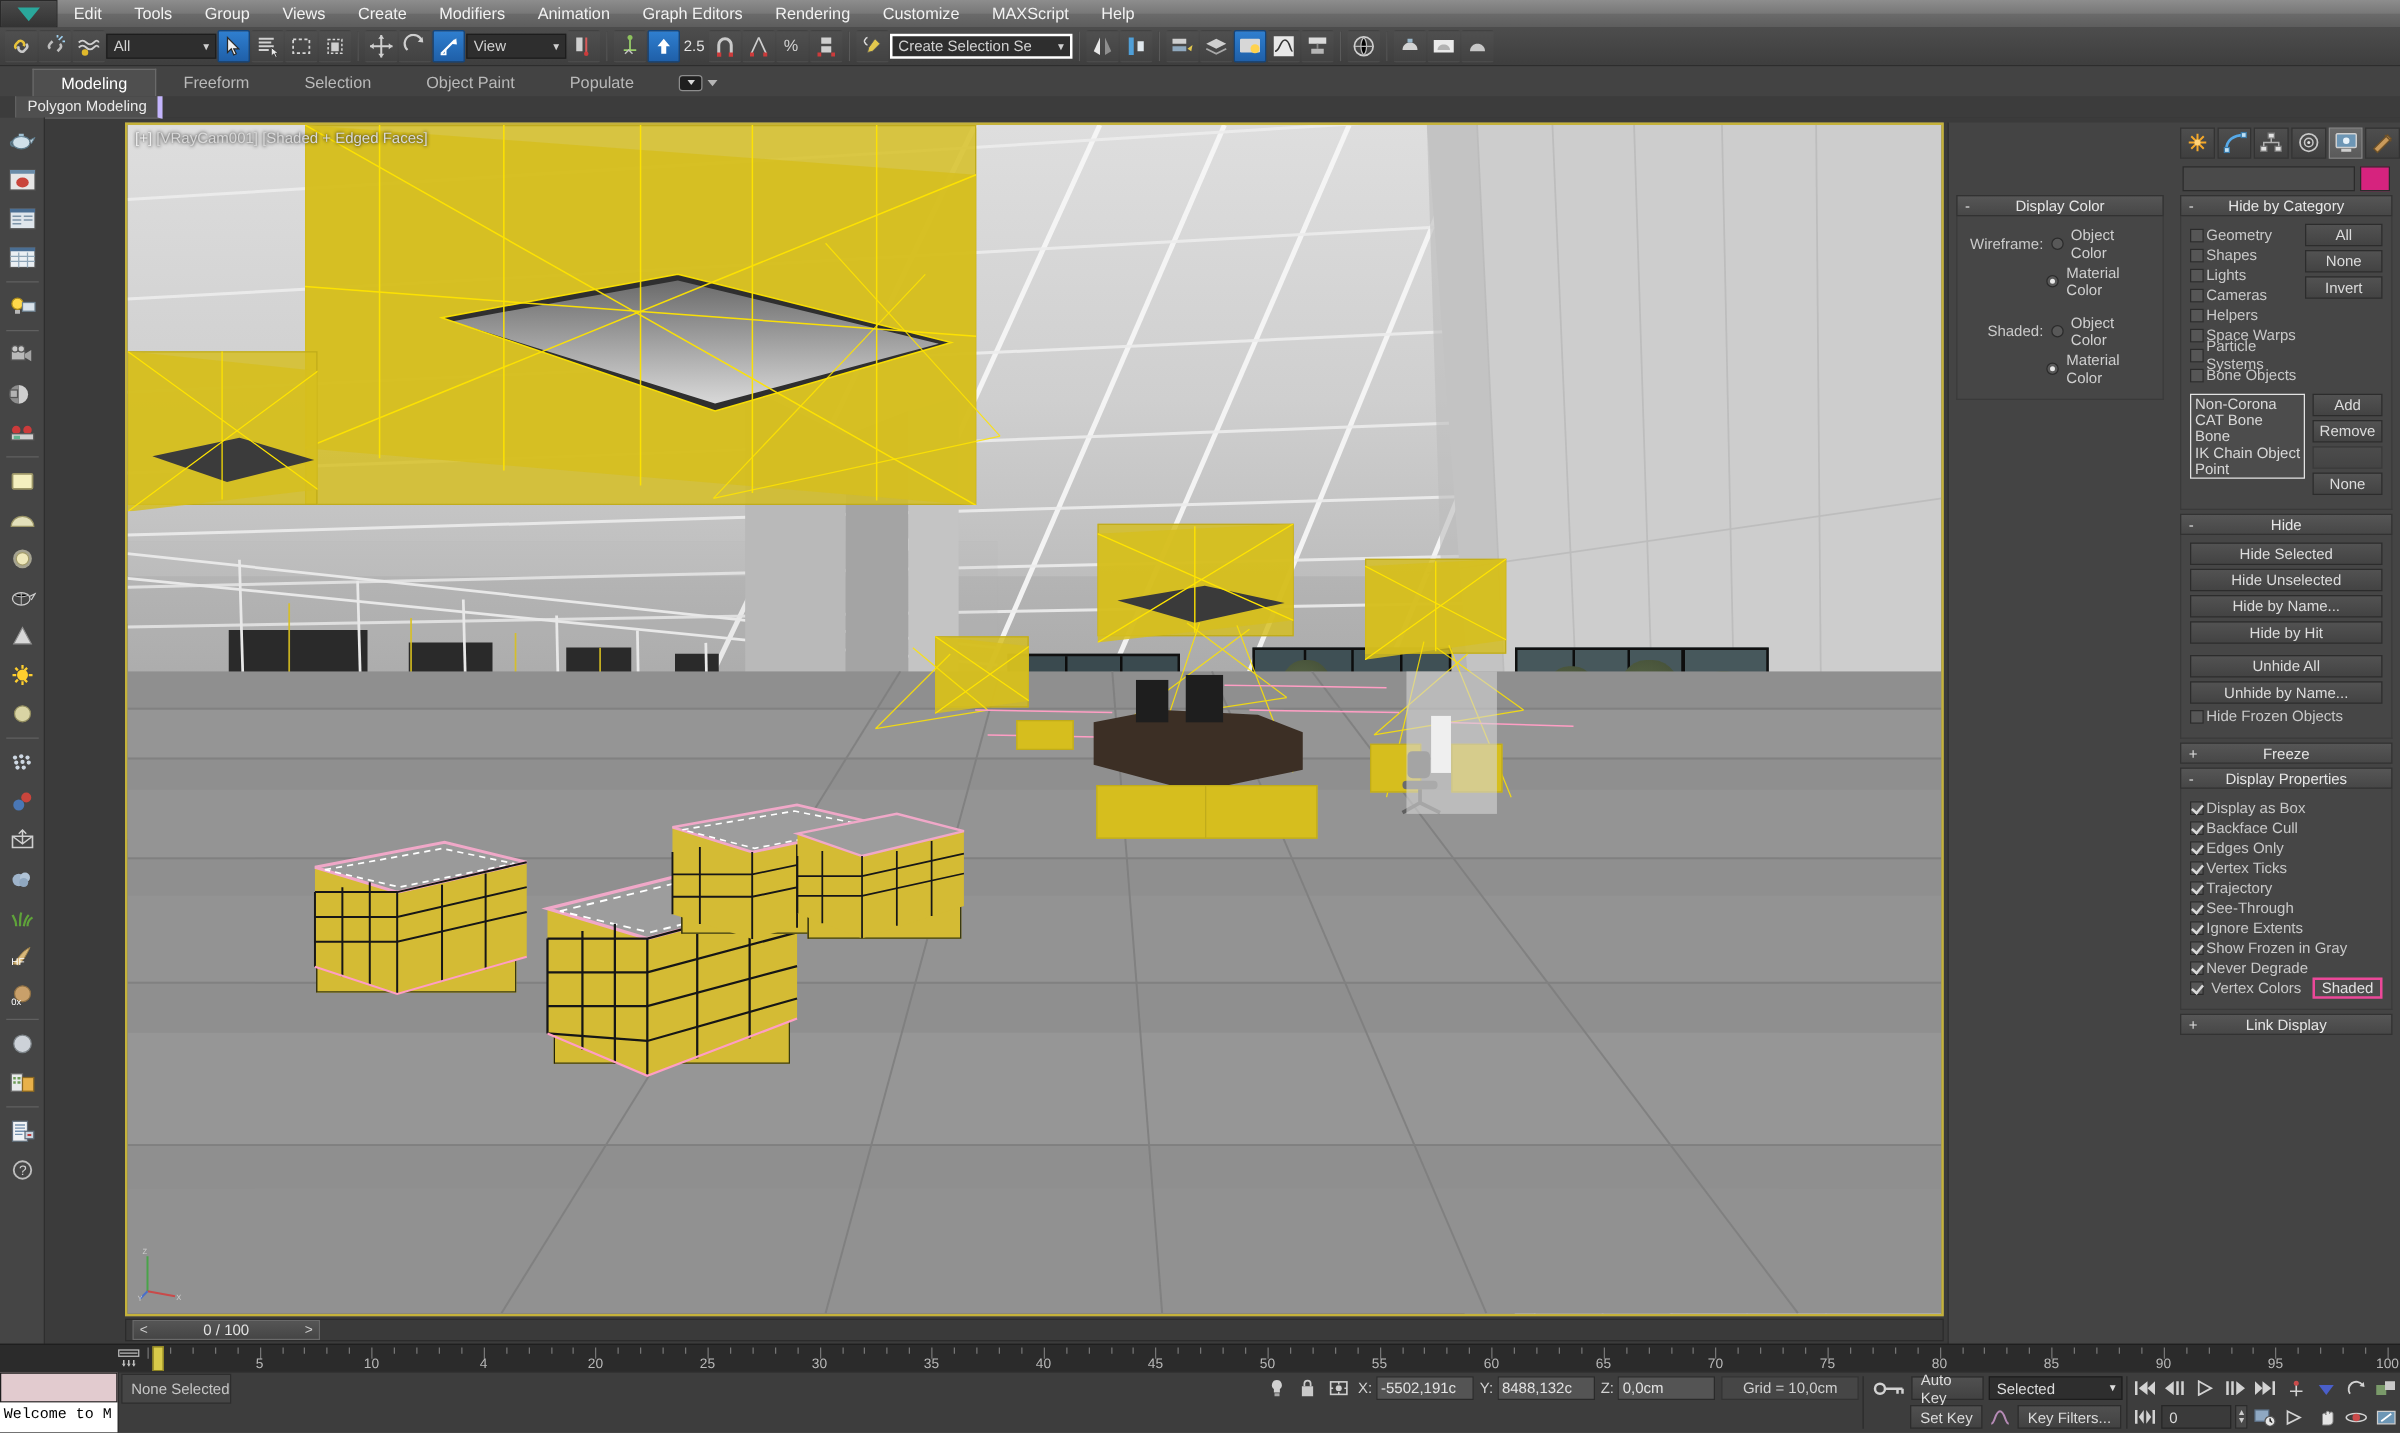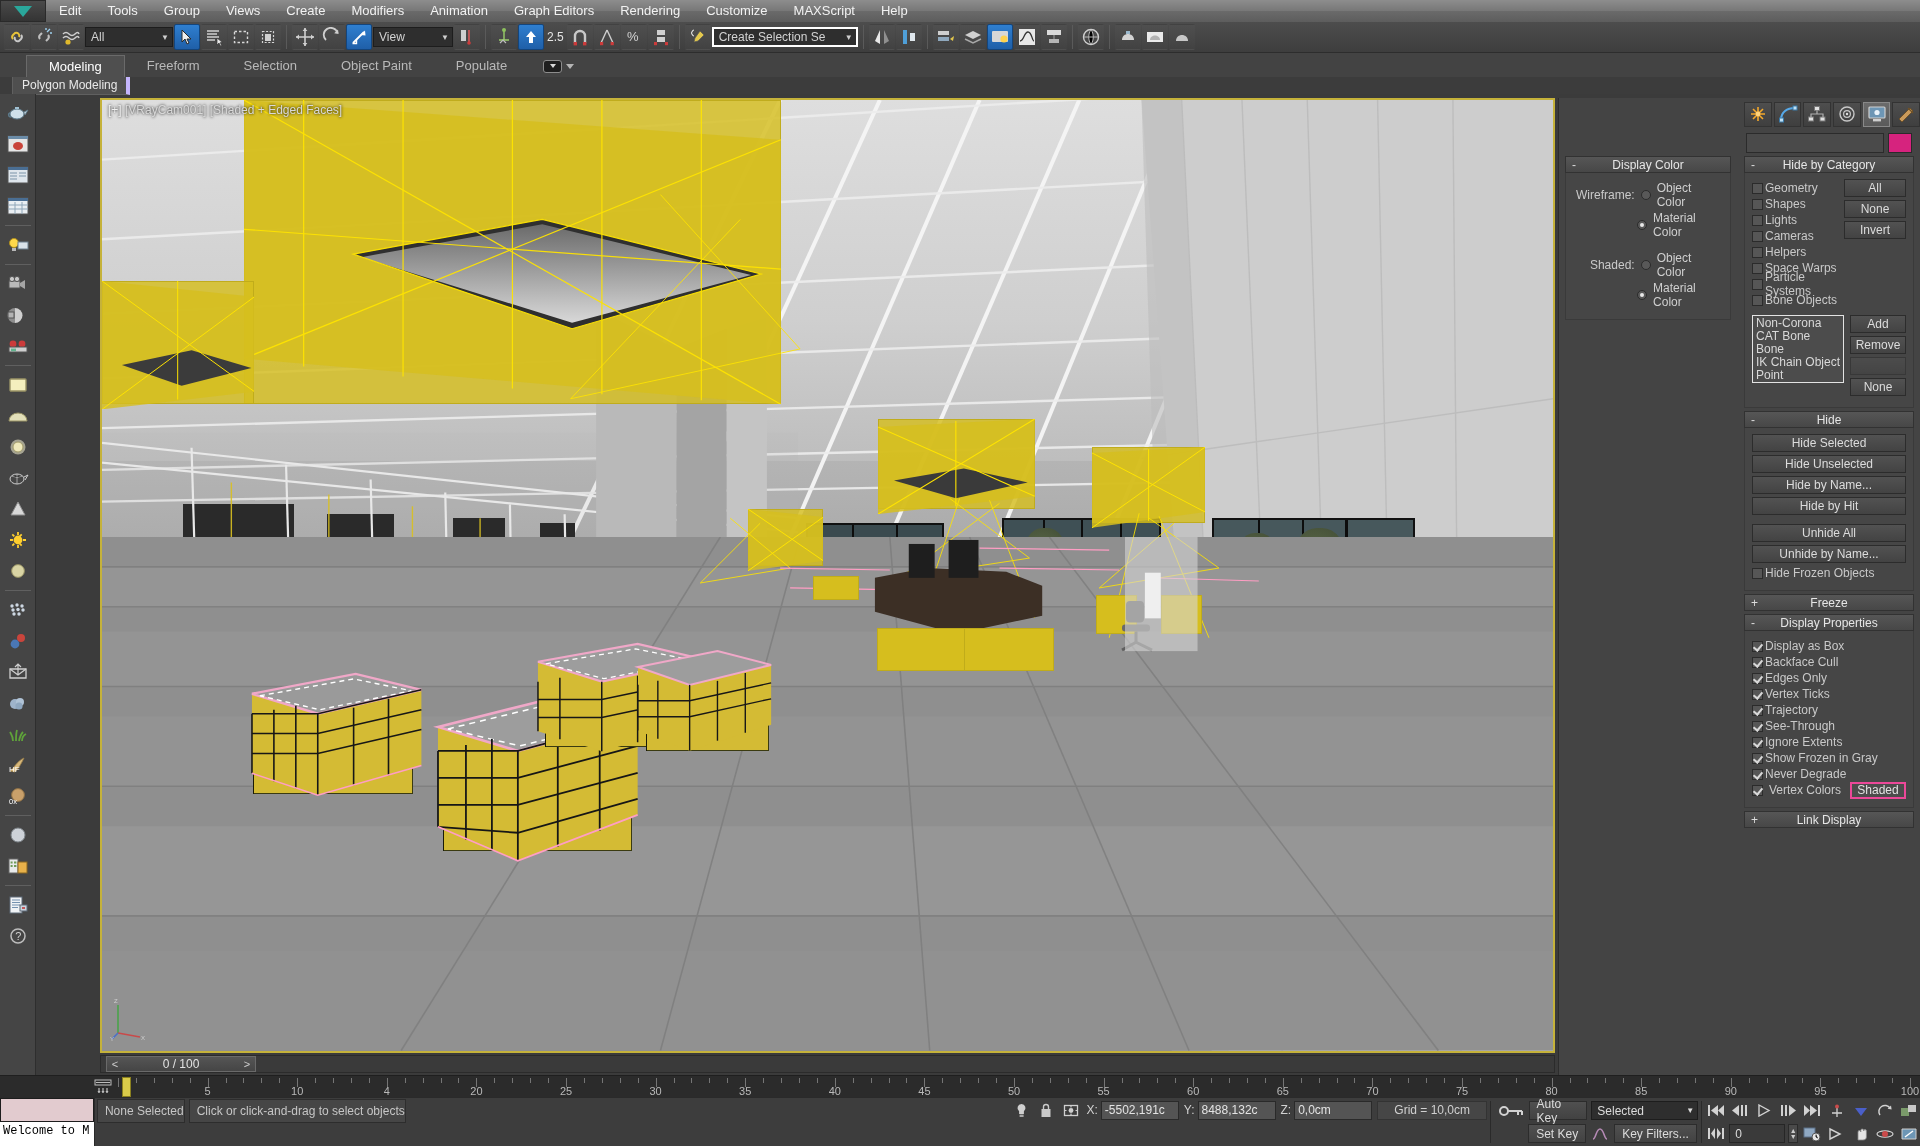--- a/index.html
+++ b/index.html
@@ -1438,21 +1438,20 @@
   </div>
 
   <div class="statusbar">
     <div class="minilisten">
       <div class="pink"></div>
       <div class="white">Welcome to M</div>
     </div>
 
     <div class="statmid">
       <div class="statline">None Selected</div>
-      <div class="statline">Click or click-and-drag to select objects</div>
     </div>
 
     <div class="coordzone">
       <div class="coordrow">
         <span class="icbtn">
           <svg width="13" height="15" viewBox="0 0 13 15">
               <path d="M6.5 1a4 4 0 00-2.4 7.2V11h4.8V8.2A4 4 0 006.5 1z" fill="#d0d0d0"></path>
               <rect x="4.6" y="11.6" width="4" height="2.4" fill="#a8a8a8"></rect>
             </svg>
         </span>

